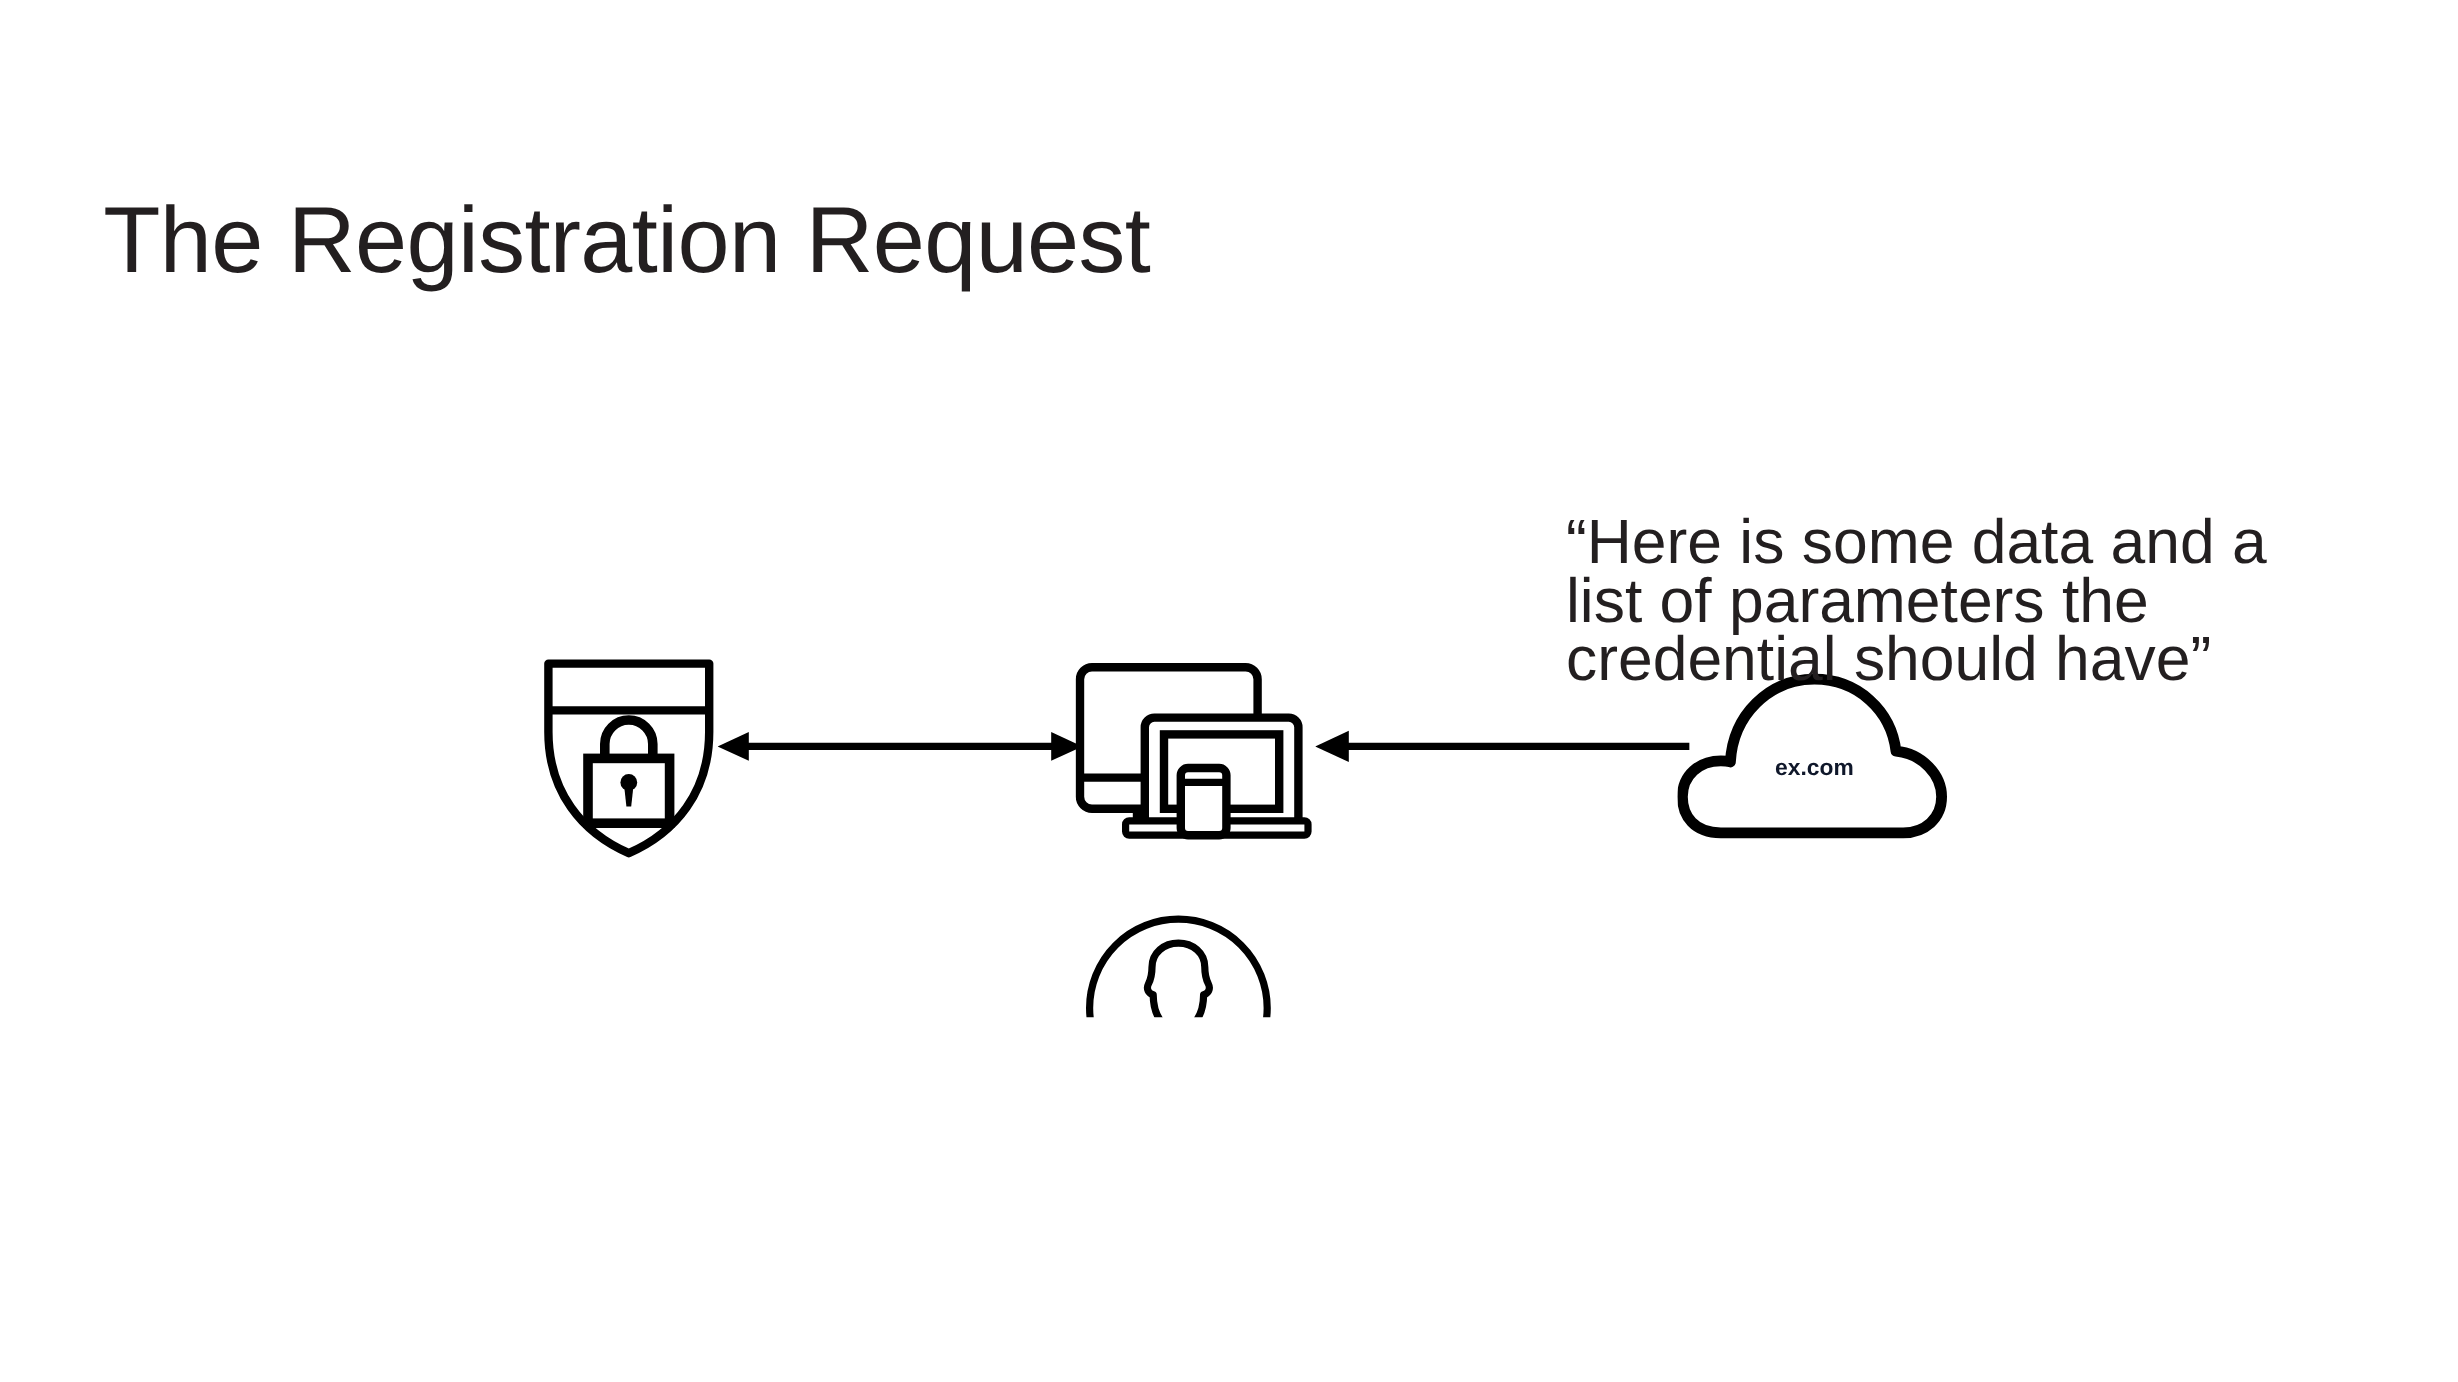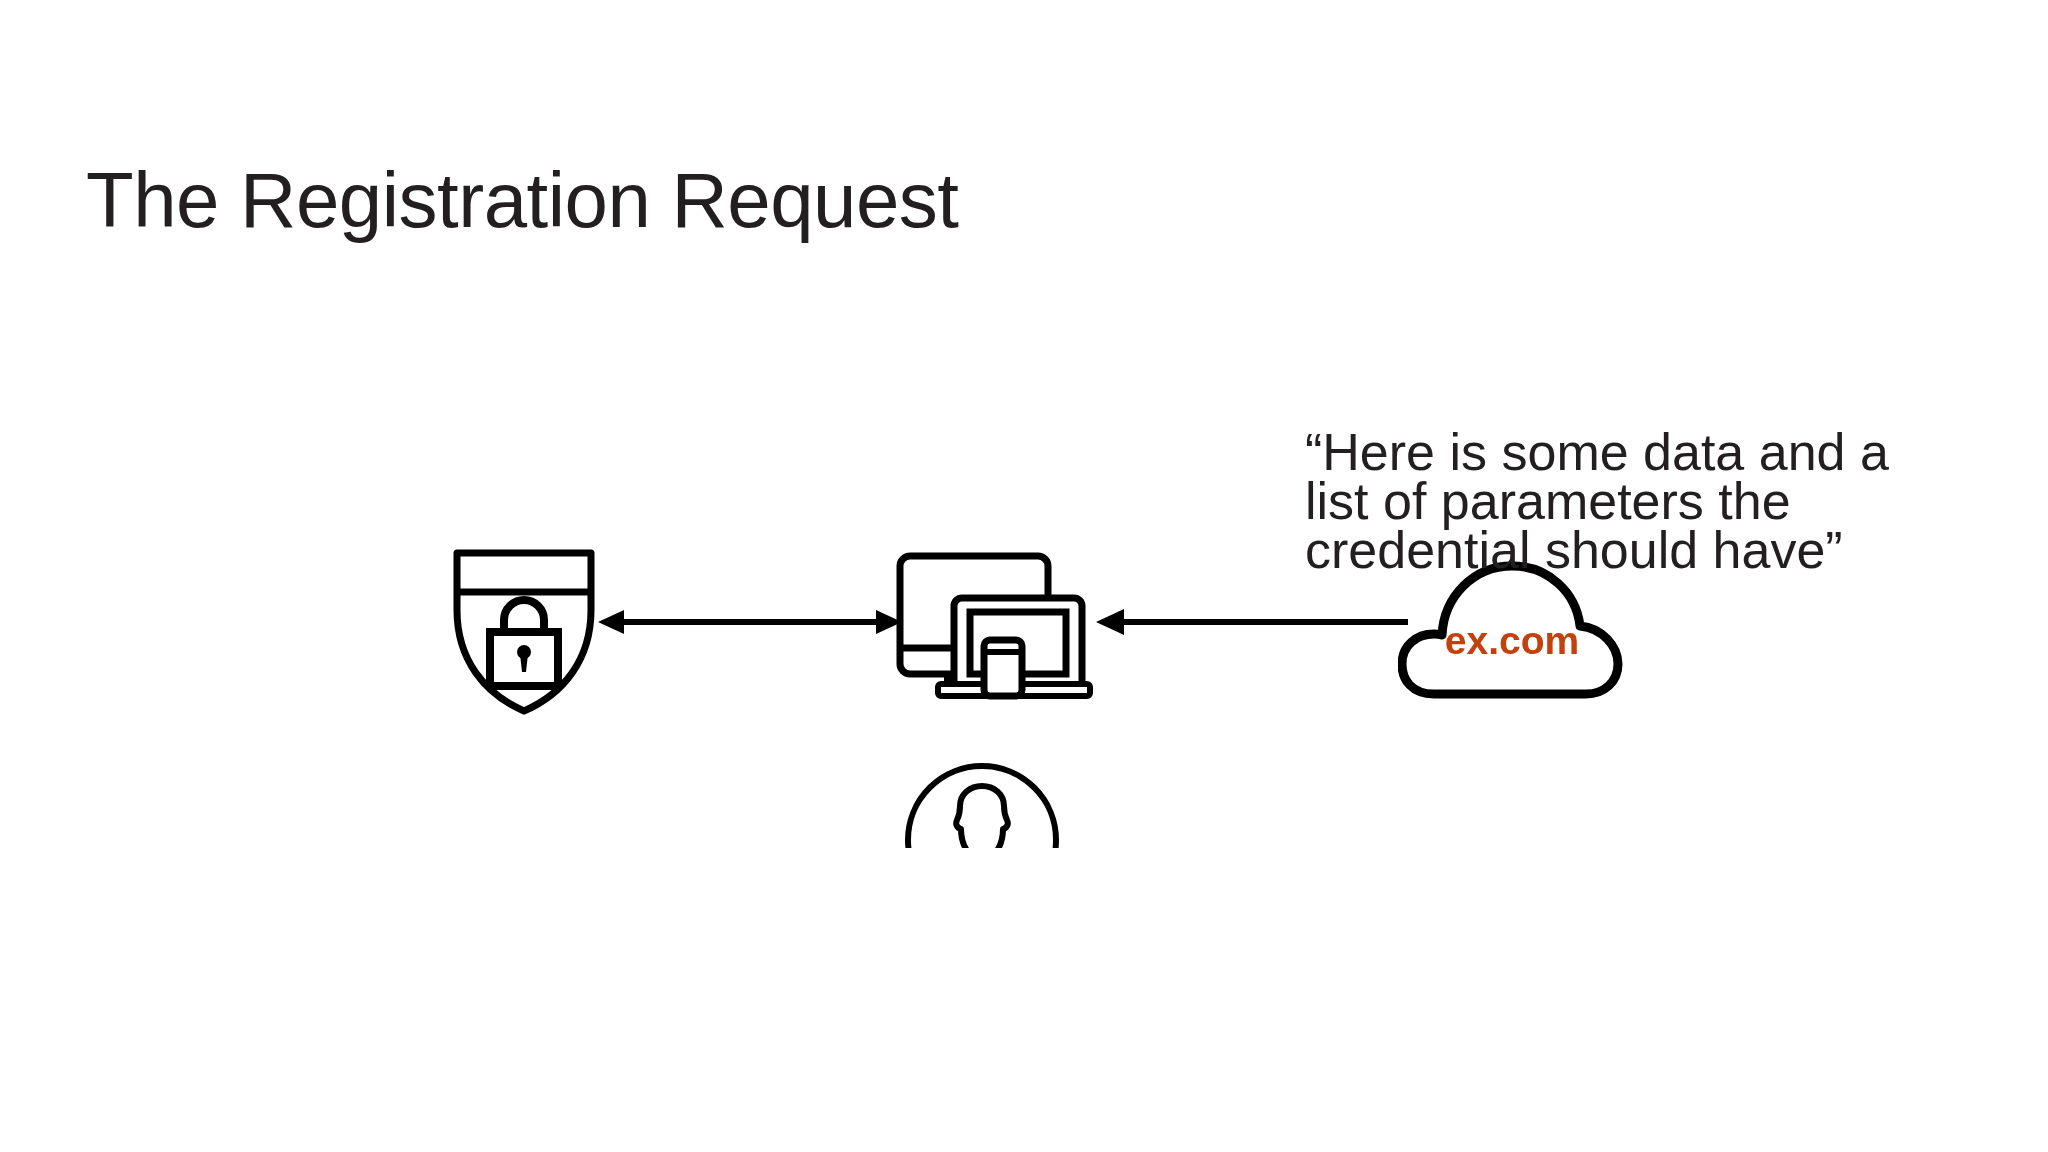--- a/index.html
+++ b/index.html
@@ -68,23 +68,23 @@
     position: absolute;
     left: 0;
     top: 0;
     width: 228px;
     height: 152px;
     display: flex;
     align-items: center;
     justify-content: center;
     padding-top: 26px;
     box-sizing: border-box;
-    font-size: 39px;
+    font-size: 19px;
     font-weight: 700;
-    color: #c2410c;
+    color: #0f172a;
     pointer-events: none;
   }
 
   
   #brand-logo {
     position: absolute;
     left: 86px;
     top: 1052px;
     width: 306px;
     height: 56px;

